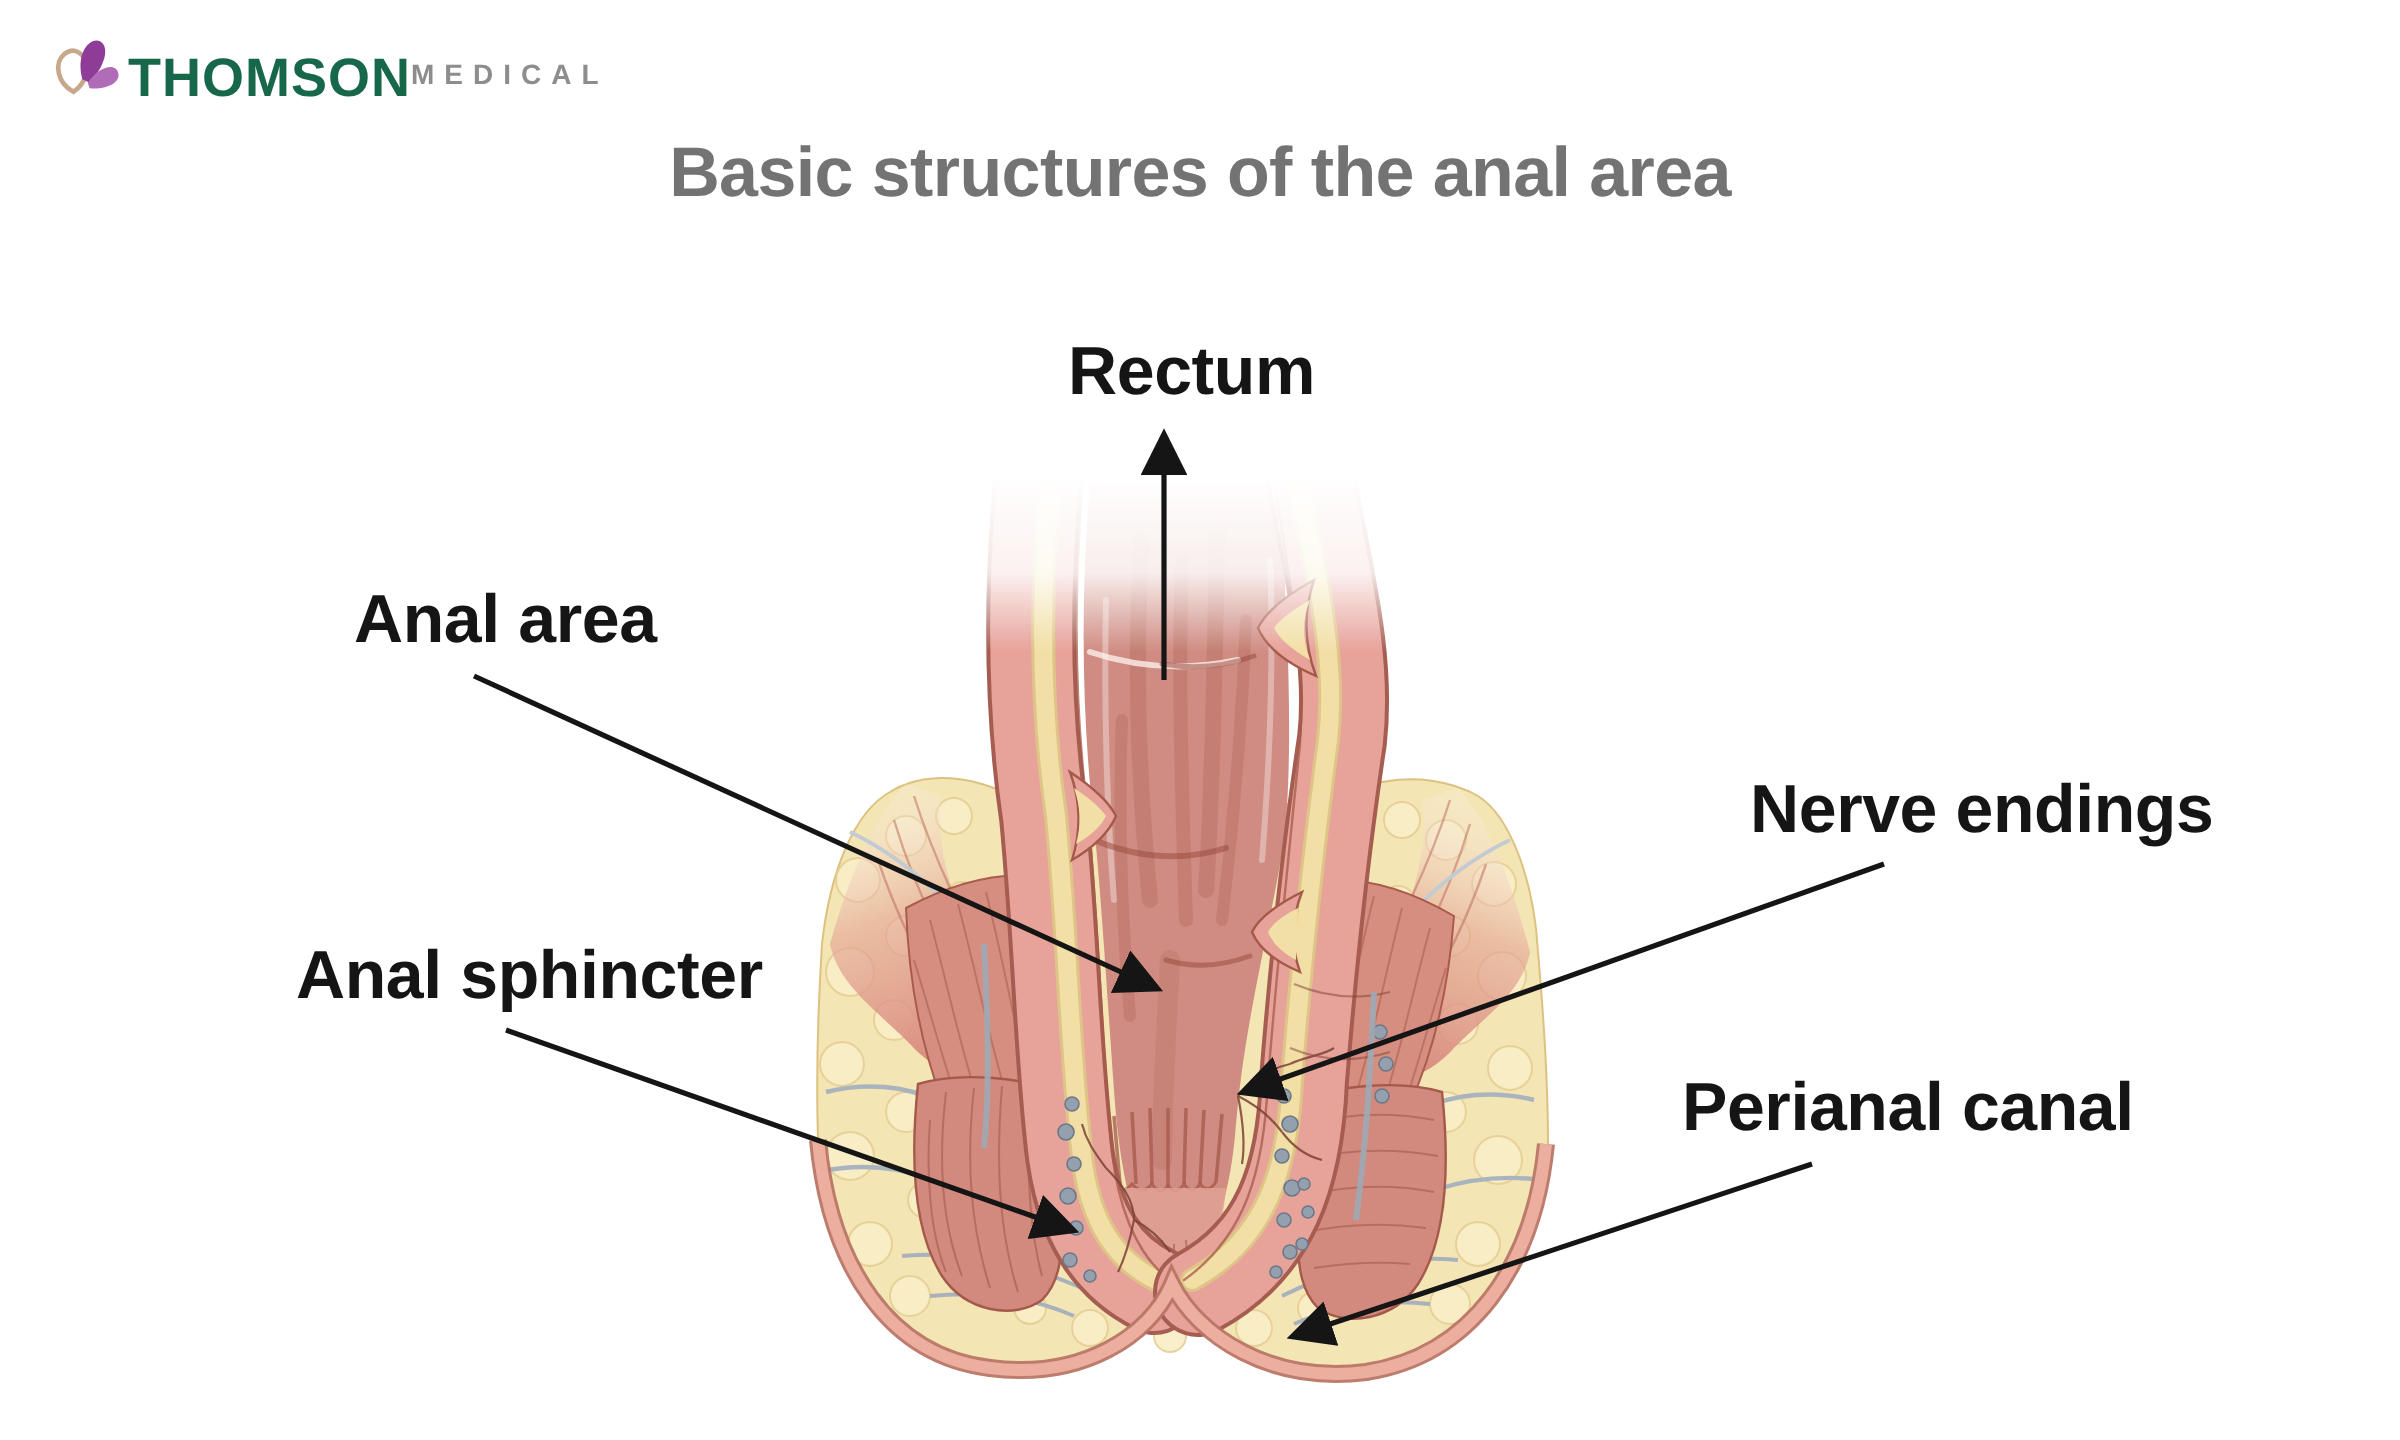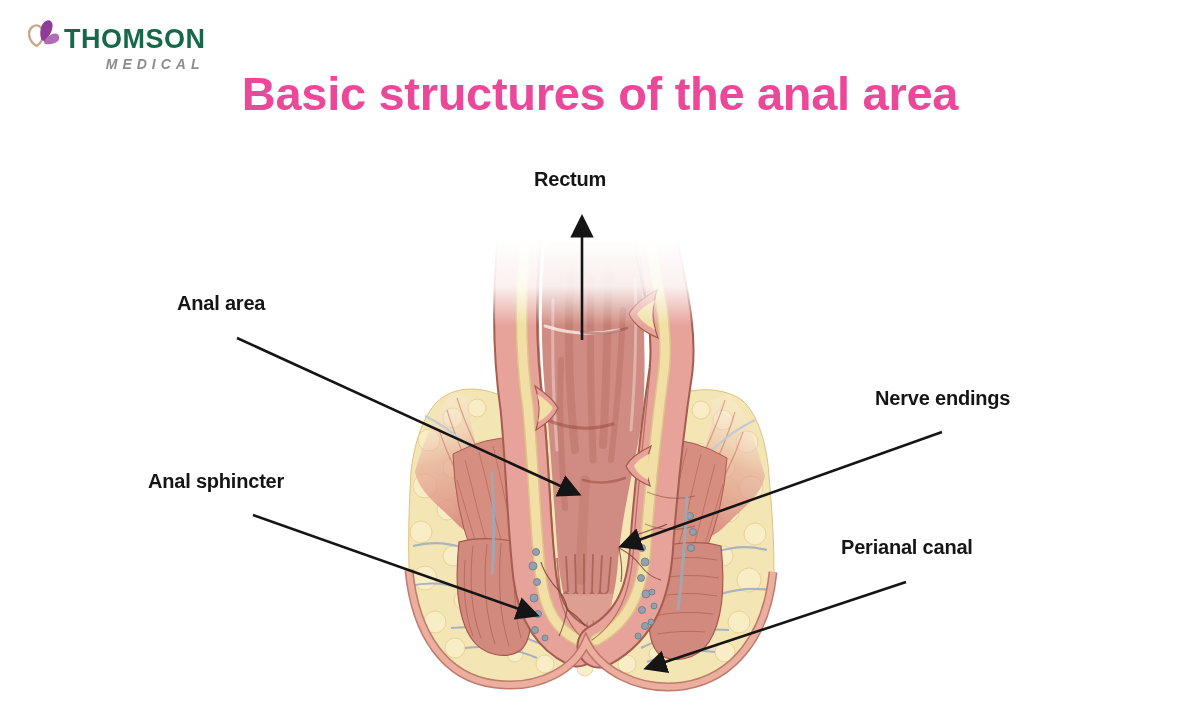--- a/index.html
+++ b/index.html
@@ -1,29 +1,29 @@
 <!DOCTYPE html>
 <html><head>
 <meta charset="utf-8">
 <style>
   html,body{margin:0;padding:0;background:#ffffff;}
   .page{position:relative;width:1200px;height:720px;background:#ffffff;overflow:hidden;
         font-family:"Liberation Sans",sans-serif;}
   
   .logo{position:absolute;left:25px;top:14px;display:flex;align-items:flex-start;}
   .logo-butterfly{width:36px;height:40px;margin-top:2px;}
-  .logo-text{margin-left:3px;margin-top:12px;display:flex;flex-direction:column;}
+  .logo-text{margin-left:3px;margin-top:12px;display:flex;flex-direction:row;}
   .logo-name{font-size:27px;font-weight:800;letter-spacing:.5px;line-height:1;}
   .logo-division{font-size:14px;font-weight:700;letter-spacing:5px;margin-top:4px;
-                 text-align:right;padding-right:1px;line-height:1;font-style:italic;}
+                 text-align:right;padding-right:1px;line-height:1;}
   
   .title{position:absolute;left:0;top:66px;width:100%;text-align:center;
-         font-size:47px;font-weight:800;color:#ec4899;letter-spacing:-.3px;line-height:1.2;}
+         font-size:35px;font-weight:800;color:#737373;letter-spacing:-.3px;line-height:1.2;}
   
-  .label{position:absolute;font-size:20px;font-weight:800;color:#151515;
+  .label{position:absolute;font-size:34px;font-weight:800;color:#151515;
          white-space:nowrap;letter-spacing:-.2px;line-height:1.05;}
   
   .anatomy{position:absolute;left:395px;top:240px;width:390px;height:460px;}
   .overlay{position:absolute;left:0;top:0;width:1200px;height:720px;pointer-events:none;}
 </style>
 </head>
 <body>
 
 <div class="page">
 

